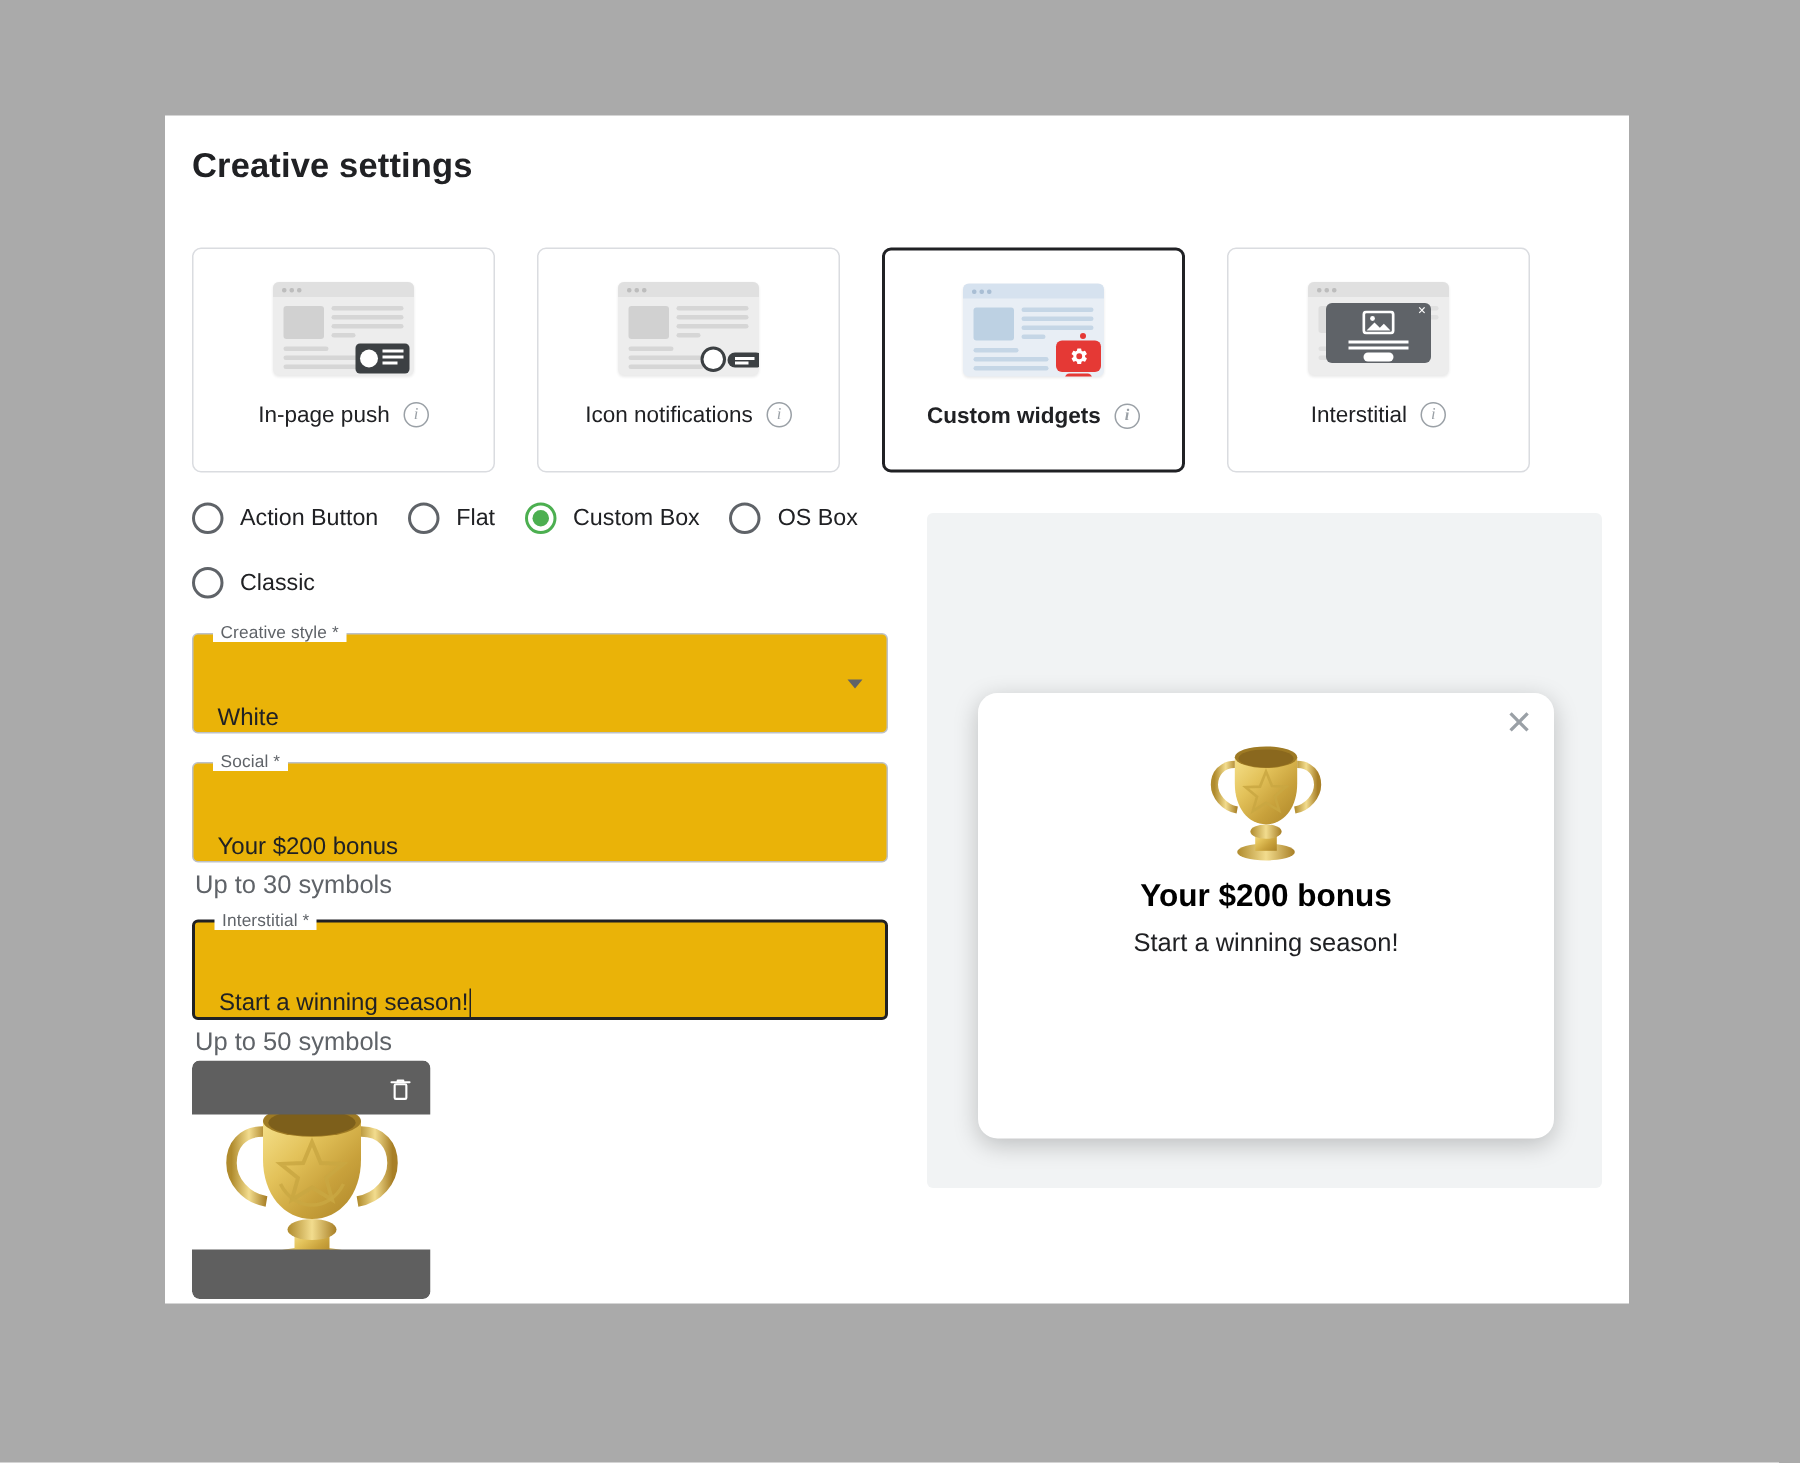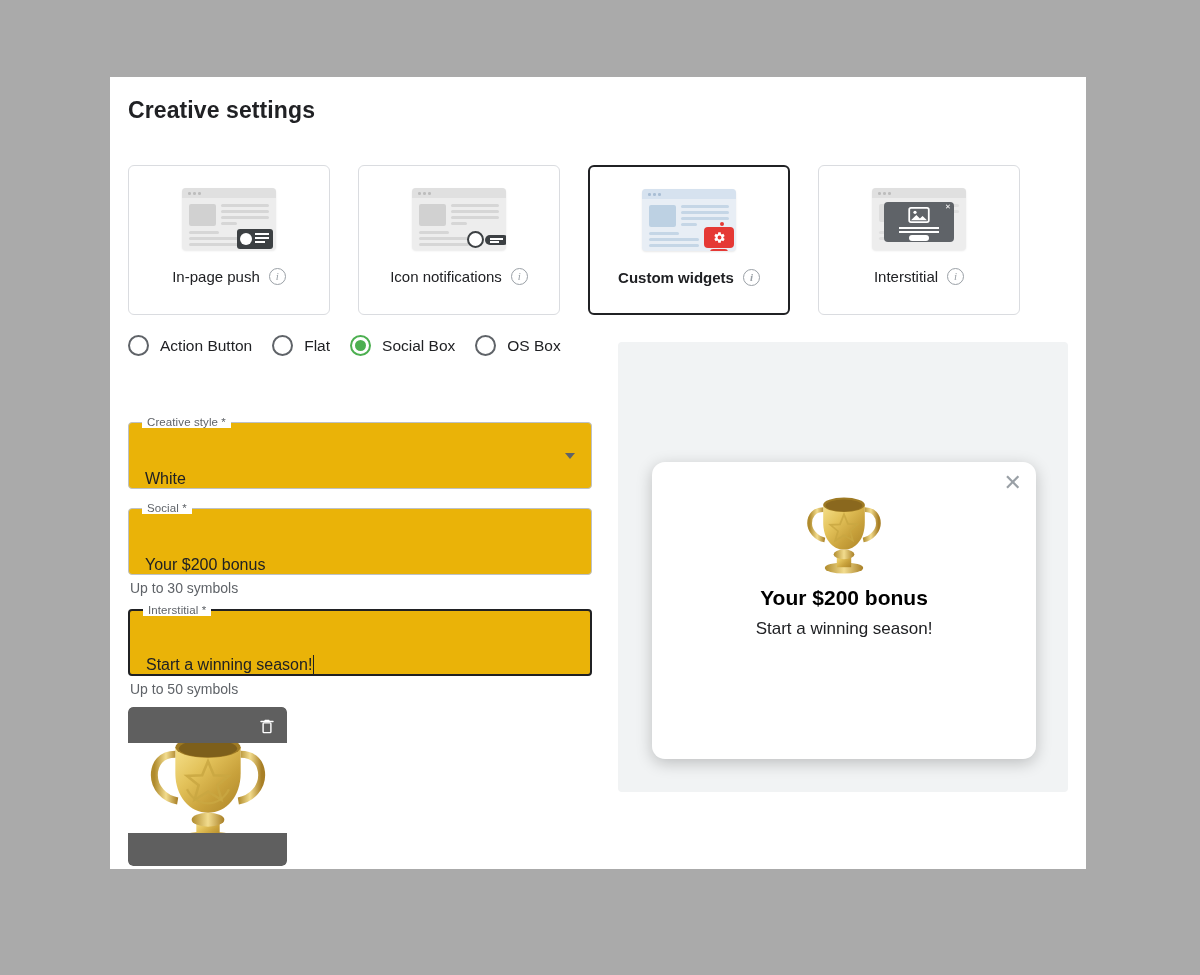--- a/index.html
+++ b/index.html
@@ -138,21 +138,21 @@
   }
   .arrow{
     position:absolute; right:16px; top:50%;
     width:0;height:0;
     border-left:5.5px solid transparent;
     border-right:5.5px solid transparent;
     border-top:6.5px solid #5f6368;
     transform:translateY(-50%);
   }
   .hint{
-    font-size:14px; color:#5f6368;
+    font-size:17px; color:#5f6368;
     margin:5px 0 13px 2px;
   }
   .gap{ height:19px; }
 
   
   .thumb{
     position:absolute; left:18px; top:630px;
     width:159px; height:159px;
     border-radius:5px; overflow:hidden;
     background:#fff;
@@ -343,25 +343,31 @@
       <label class="radio">
         <span class="rc"></span>
         <span>Action Button</span>
       </label>
       <label class="radio">
         <span class="rc"></span>
         <span>Flat</span>
       </label>
       <label class="radio sel">
         <span class="rc"></span>
-        <span>Social Box</span>
+        <span>Custom Box</span>
       </label>
       <label class="radio">
         <span class="rc"></span>
         <span>OS Box</span>
+      </label>
+    </div>
+    <div class="radio-row">
+      <label class="radio">
+        <span class="rc"></span>
+        <span>Classic</span>
       </label>
     </div>
   </div>
 
   <div class="fields">
 
     <div class="field">
       <div class="fbox">
         <span class="flabel">Creative style *</span>
         <span class="fvalue">White</span>

